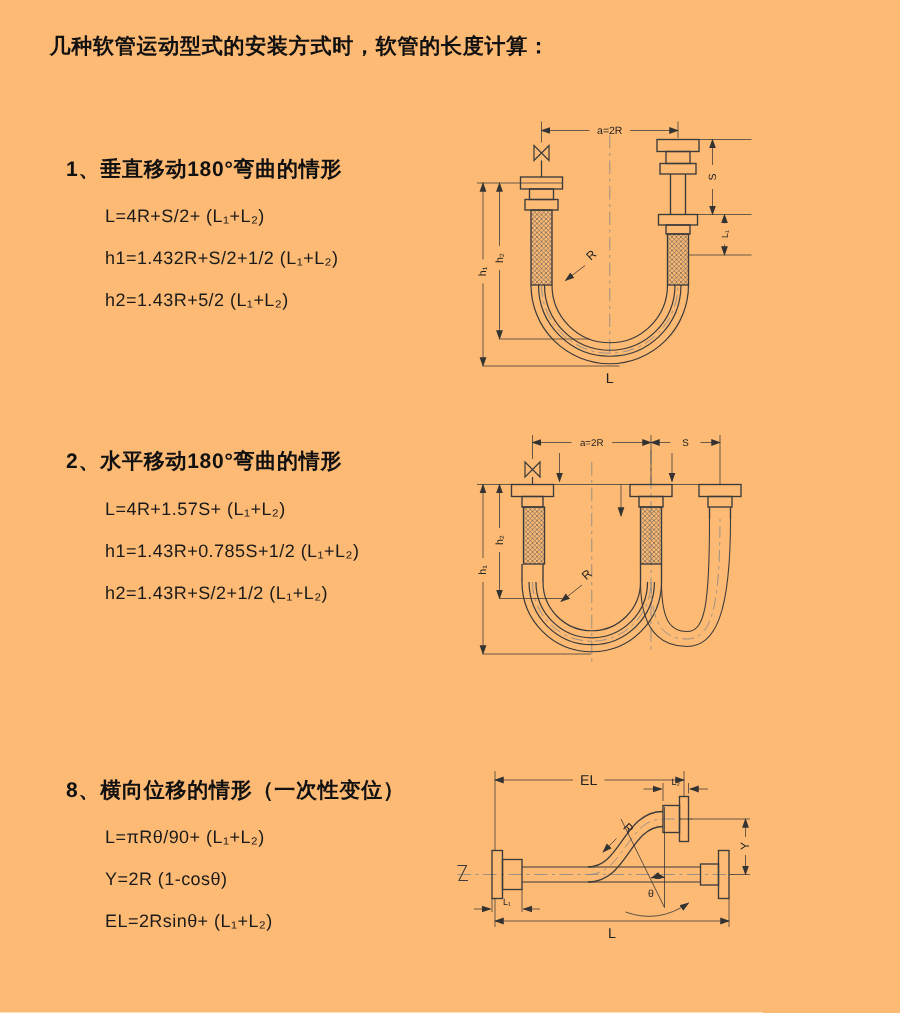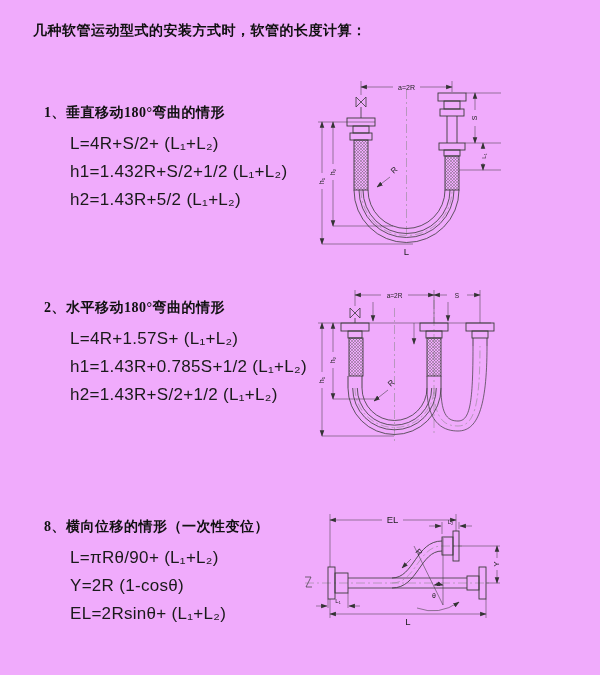--- a/index.html
+++ b/index.html
@@ -1,22 +1,22 @@
 <!DOCTYPE html>
 <html><head>
 <meta charset="utf-8">
 <style>
   html,body{margin:0;padding:0;background:#fff;}
-  .page{position:relative;width:600px;height:675px;background:#f0abfc;overflow:hidden;
+  .page{position:relative;width:600px;height:675px;background:#fdba74;overflow:hidden;
         font-family:"Liberation Sans","DejaVu Sans",sans-serif;color:#111;}
   .title{position:absolute;left:33px;top:22px;font-size:14px;font-weight:700;letter-spacing:.5px;color:#111;}
   .sec{position:absolute;left:44px;}
-  .sec .heading{font-size:14px;font-weight:700;letter-spacing:.5px;color:#111;font-family:Liberation Serif, serif;}
+  .sec .heading{font-size:14px;font-weight:700;letter-spacing:.5px;color:#111;}
   .sec .formulas{margin-left:26px;margin-top:8px;}
-  .sec .formula{font-size:17px;line-height:28px;letter-spacing:.3px;color:#1a1a1a;white-space:pre;}
+  .sec .formula{font-size:12px;line-height:28px;letter-spacing:.3px;color:#1a1a1a;white-space:pre;}
   #sec1{top:104px;}
   #sec2{top:299px;}
   #sec3{top:518px;}
   .dwg{position:absolute;}
   #d1{left:313px;top:68px;}
   #d2{left:313px;top:284px;}
   #d3{left:300px;top:504px;}
   svg text{font-family:"Liberation Sans","DejaVu Sans",sans-serif;fill:#222;}
 </style>
 </head>

